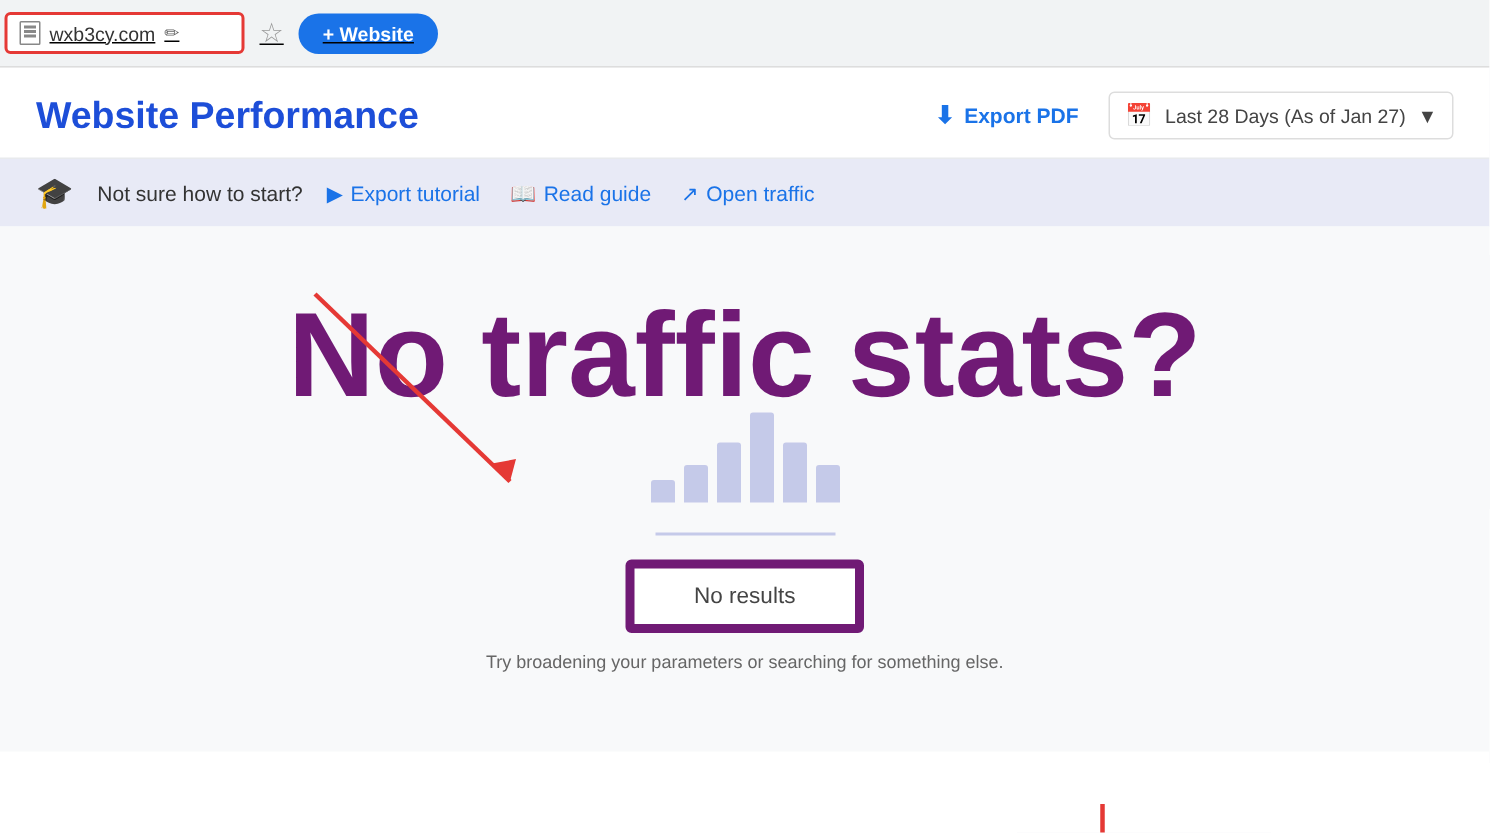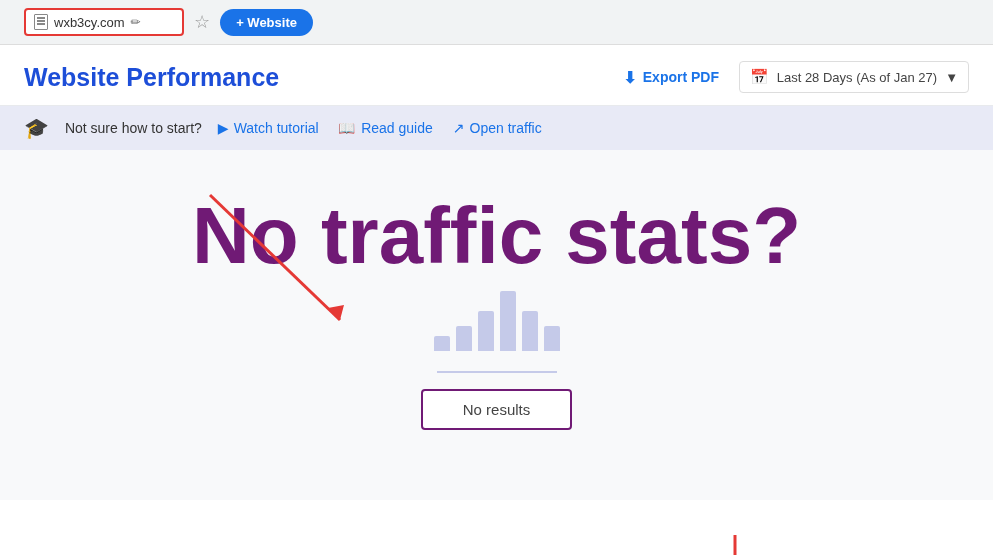--- a/index.html
+++ b/index.html
@@ -9,24 +9,25 @@
       width: 993px;
       height: 555px;
       overflow: hidden;
       position: relative;
     }
 
     
     .browser-bar {
       display: flex;
       align-items: center;
-      padding: 8px 24px;
+      padding: 8px 3px;
       background: #f1f3f4;
       border-bottom: 1px solid #ddd;
       gap: 10px;
+      text-decoration: underline;
     }
 
     .address-bar {
       display: flex;
       align-items: center;
       gap: 6px;
       border: 2px solid #e53935;
       border-radius: 4px;
       padding: 4px 8px;
       background: #fff;
@@ -201,21 +202,21 @@
     .empty-state {
       display: flex;
       flex-direction: column;
       align-items: center;
       gap: 12px;
       margin-top: 60px;
       z-index: 5;
     }
 
     .no-results-box {
-      border: 2px solid #701a75;
+      border: 6px solid #701a75;
       border-radius: 4px;
       padding: 10px 40px;
       background: #fff;
       font-size: 15px;
       color: #444;
       font-weight: 500;
     }
 
     .no-results-hint {
       font-size: 12px;
@@ -287,21 +288,21 @@
     </div>
   </div>
 </div>
 
 <div class="info-bar">
   <span class="info-bar-icon">🎓</span>
   <span class="info-bar-text">Not sure how to start?</span>
   <div class="info-bar-links">
     <a class="info-link" href="#">
       <span>▶</span>
-      <span>Watch tutorial</span>
+      <span>Export tutorial</span>
     </a>
     <a class="info-link" href="#">
       <span>📖</span>
       <span>Read guide</span>
     </a>
     <a class="info-link" href="#">
       <span>↗</span>
       <span>Open traffic</span>
     </a>
   </div>
@@ -319,20 +320,21 @@
       <div class="bar med"></div>
       <div class="bar tall"></div>
       <div class="bar med"></div>
       <div class="bar short"></div>
     </div>
     <div class="chart-line"></div>
 
     <div class="no-results-box">
       <span>No results</span>
     </div>
+    <div class="no-results-hint">Try broadening your parameters or searching for something else.</div>
   </div>
 
   <svg class="arrow-overlay" viewBox="0 0 993 555">
 
     <g stroke="#e53935" stroke-width="3" fill="none">
       <line x1="210" y1="45" x2="340" y2="170"></line>
       <polygon points="340,170 328,158 344,155" fill="#e53935" stroke="none"></polygon>
     </g>
 
     <g stroke="#e53935" stroke-width="3" fill="none">

